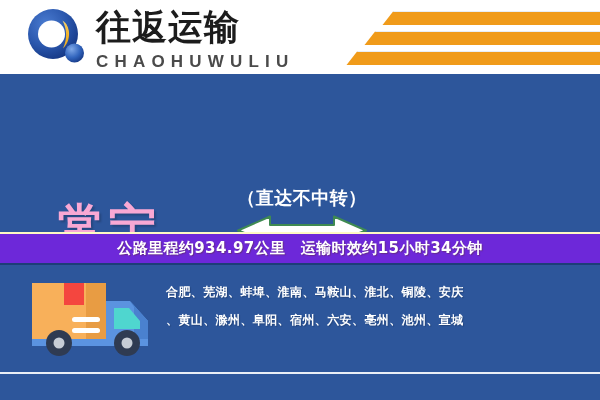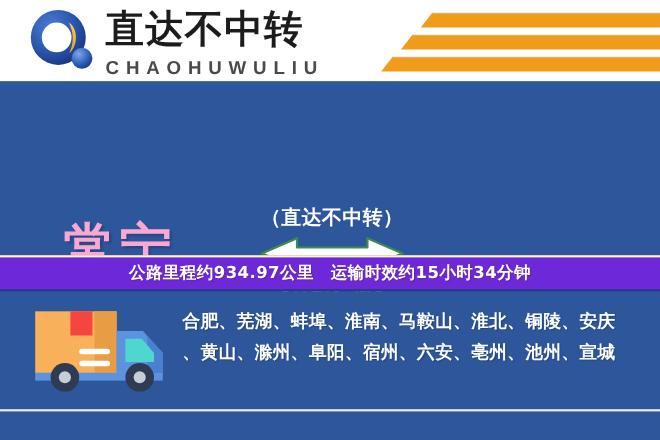--- a/index.html
+++ b/index.html
@@ -150,21 +150,21 @@
     width: 132px; height: 84px;
   }
 
   #city-list {
     position: absolute;
     left: 166px; top: 13px;
     width: 424px;
   }
   .city-line {
     font-family: "DejaVu Sans", "Liberation Sans", sans-serif;
-    font-size: 16px;
+    font-size: 12px;
     font-weight: bold;
     color: #ffffff;
     line-height: 28px;
     letter-spacing: 0.4px;
     white-space: nowrap;
     text-shadow: 1px 1px 1px rgba(0,0,0,0.2);
   }
 
   #bottom-rule {
     position: absolute;
@@ -202,21 +202,21 @@
         </defs>
         <circle cx="27" cy="26" r="25" fill="url(#gblue)"></circle>
         <circle cx="25.5" cy="26" r="13.5" fill="#ffffff"></circle>
         <path d="M36.5 12.5 C45 18 45.5 33 37 40.5 C41.5 31 41 21 36.5 12.5 Z" fill="url(#ggold)"></path>
         <path d="M38 13.2 C44.5 20 44 33 36.2 40 C43.5 33.5 43.8 21.5 38 13.2 Z" fill="#fbd268" opacity="0.85"></path>
         <circle cx="48.5" cy="45" r="9.5" fill="url(#gdot)"></circle>
       </svg>
     </div>
 
     <div id="logo-text-wrap">
-      <div id="logo-cn">直达不中转</div>
+      <div id="logo-cn">往返运输</div>
       <div id="logo-en">CHAOHUWULIU</div>
     </div>
 
     <div class="stripe" id="stripe-1"></div>
     <div class="stripe" id="stripe-2"></div>
     <div class="stripe" id="stripe-3"></div>
   </div>
 
   <div id="route-area">
 

